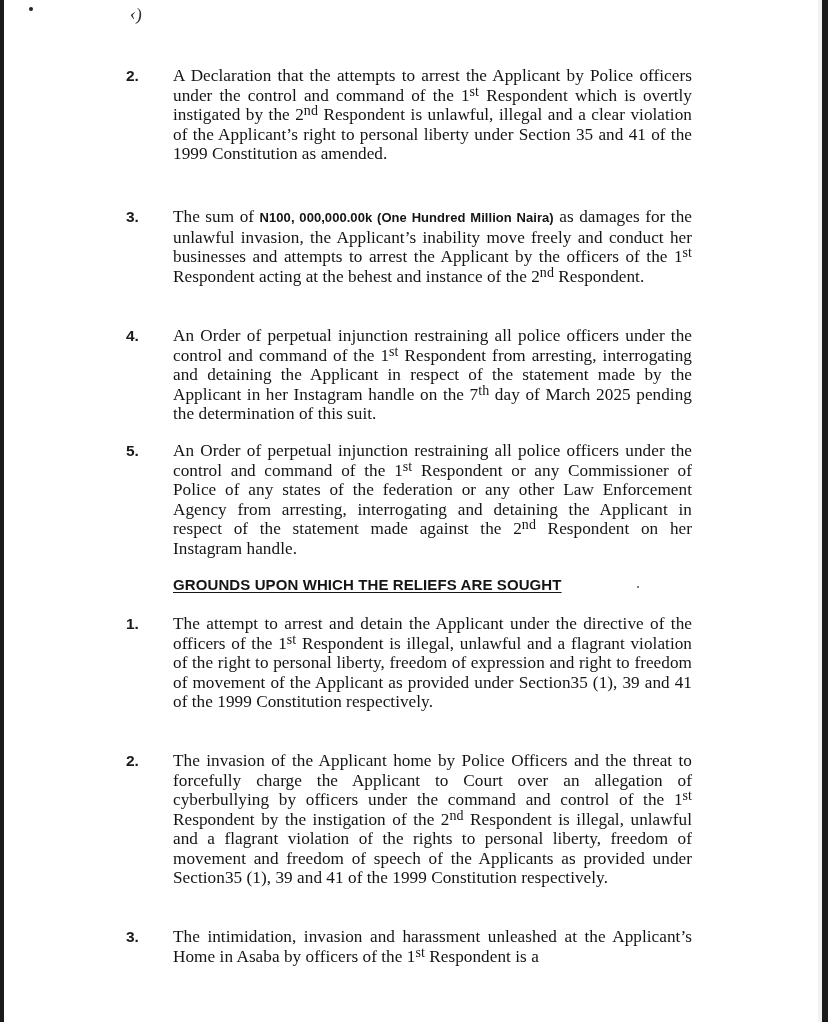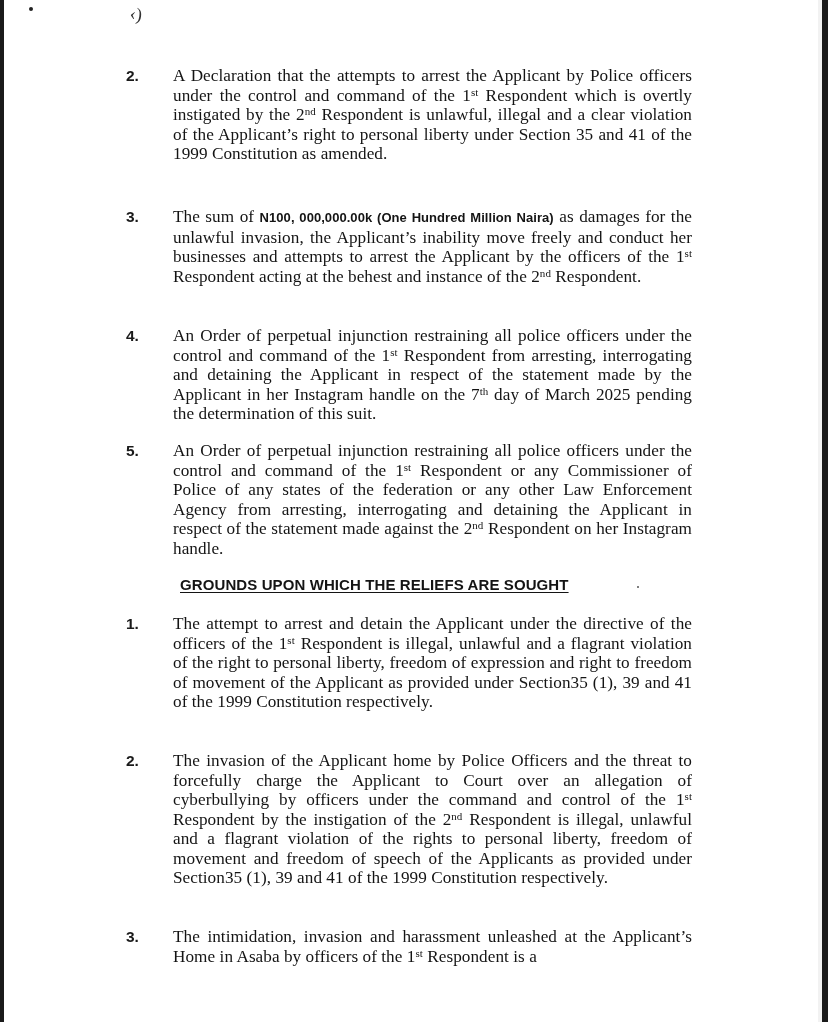--- a/index.html
+++ b/index.html
@@ -72,36 +72,35 @@
       text-align: justify;
       text-align-last: left;
       letter-spacing: 0.05px;
     }
     .item .text b {
       font-family: "Liberation Sans", "DejaVu Sans", sans-serif;
       font-weight: bold;
       font-size: 13px;
     }
     sup {
-      font-size: 11px;
+      font-size: 14px;
       line-height: 0;
       vertical-align: 5px;
     }
     .heading {
       position: absolute;
       left: 173px;
       top: 576px;
       font-family: "Liberation Sans", "DejaVu Sans", sans-serif;
       font-weight: bold;
       font-size: 15px;
       text-decoration: underline;
       text-underline-offset: 2px;
       color: #141414;
       letter-spacing: 0.1px;
-      margin-left: 7px;
     }
     .heading-dot {
       position: absolute;
       left: 637px;
       top: 586px;
       width: 2px; height: 2px;
       background: #555;
       border-radius: 50%;
     }
   </style>

